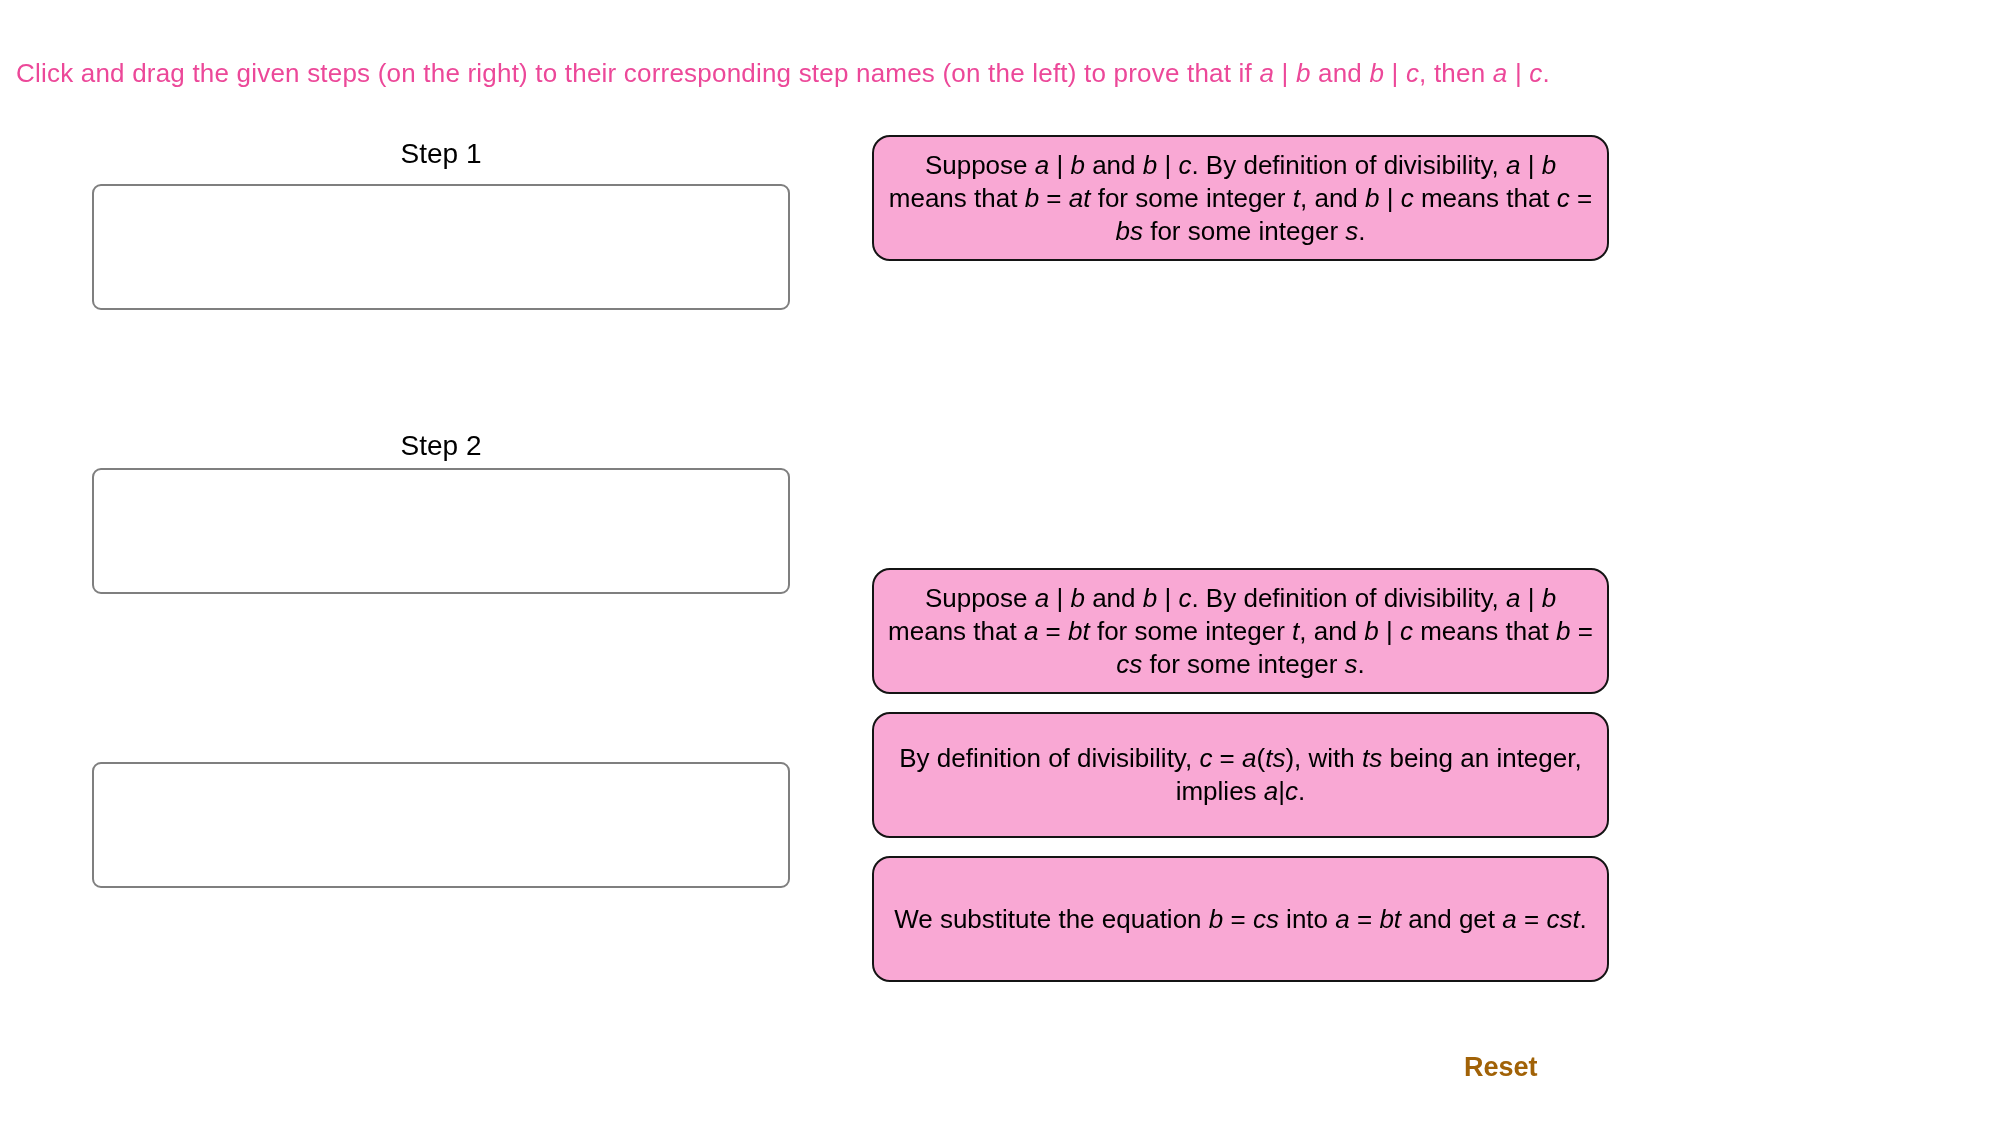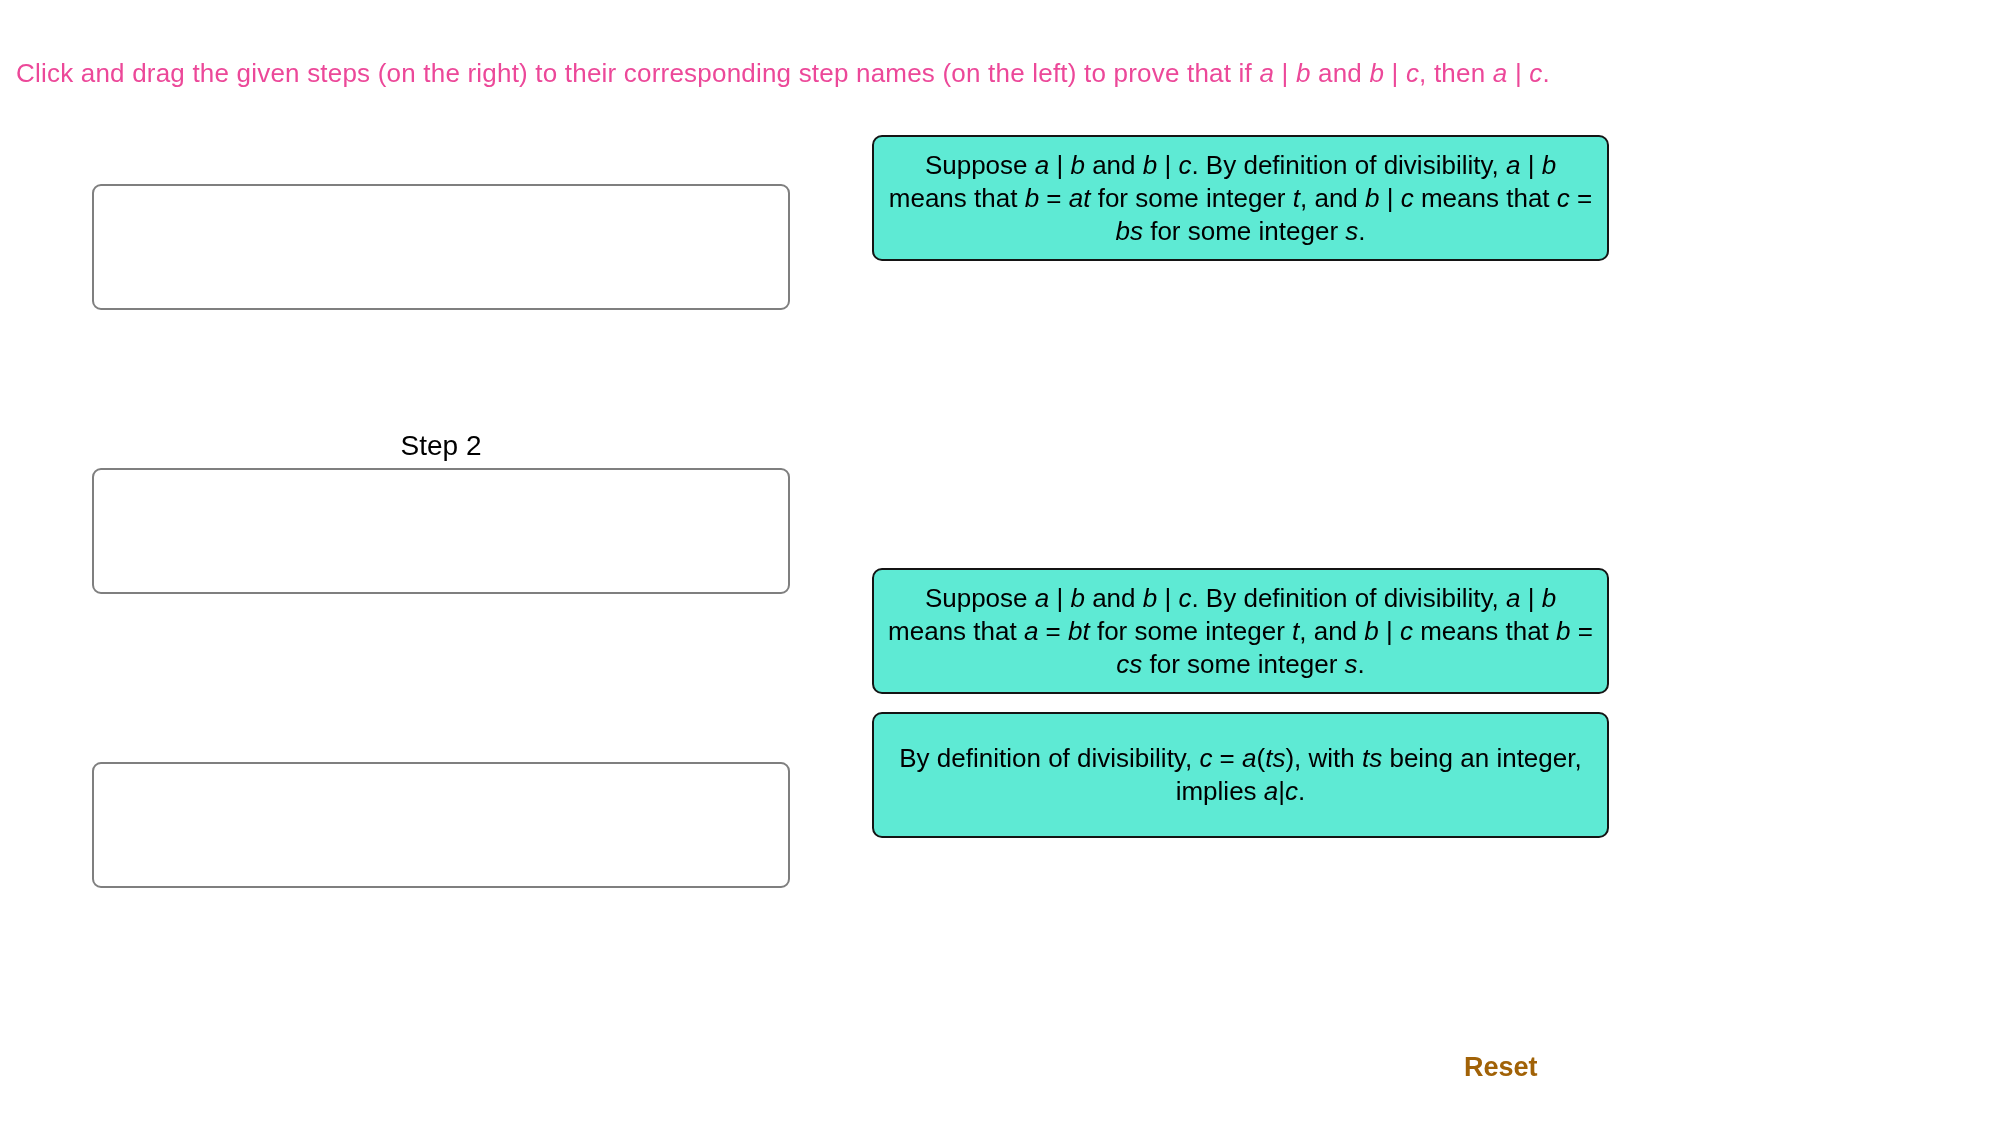--- a/index.html
+++ b/index.html
@@ -52,22 +52,22 @@
   .dropzone.d2 { top: 468px; }
   .dropzone.d3 { top: 762px; }
 
   .card {
     position: absolute;
     left: 872px;
     width: 737px;
     height: 126px;
     box-sizing: border-box;
     border: 2.5px solid var(--card-border, #141414);
-    border-radius: 10px;
-    background: #5eead4;
+    border-radius: 18px;
+    background: #f9a8d4;
     display: flex;
     align-items: center;
     justify-content: center;
     text-align: center;
     padding: 0 13px;
     font-size: 26px;
     line-height: 33px;
     cursor: grab;
   }
   .card.c1 { top: 135px; }
@@ -91,20 +91,21 @@
     cursor: pointer;
   }
 </style>
 </head>
 <body>
 
 <div class="canvas">
 
   <div class="instruction">Click and drag the given steps (on the right) to their corresponding step names (on the left) to prove that if  <i>a</i> | <i>b</i> and <i>b</i> | <i>c</i>, then <i>a</i> | <i>c</i>.</div>
 
+  <div class="step-label s1">Step 1</div>
   <div class="dropzone d1"></div>
 
   <div class="step-label s2">Step 2</div>
   <div class="dropzone d2"></div>
 
   <div class="dropzone d3"></div>
 
   <div class="card c1">
     <span>Suppose <i>a</i> | <i>b</i> and <i>b</i> | <i>c</i>. By definition of divisibility, <i>a</i> | <i>b</i> means that <i>b</i> = <i>at</i> for some integer <i>t</i>, and <i>b</i> | <i>c</i> means that <i>c</i> = <i>bs</i> for some integer <i>s</i>.</span>
   </div>
@@ -112,16 +113,19 @@
 
 
   <div class="card c4">
     <span>Suppose <i>a</i> | <i>b</i> and <i>b</i> | <i>c</i>. By definition of divisibility, <i>a</i> | <i>b</i> means that <i>a</i> = <i>bt</i> for some integer <i>t</i>, and <i>b</i> | <i>c</i> means that <i>b</i> = <i>cs</i> for some integer <i>s</i>.</span>
   </div>
 
   <div class="card c5">
     <span>By definition of divisibility, <i>c</i> = <i>a</i>(<i>ts</i>), with <i>ts</i> being an integer, implies <i>a</i>|<i>c</i>.</span>
   </div>
 
+  <div class="card c6">
+    <span>We substitute the equation <i>b</i> = <i>cs</i> into <i>a</i> = <i>bt</i> and get <i>a</i> = <i>cst</i>.</span>
+  </div>
 
   <button class="reset">Reset</button>
 
 </div>
 
 </body></html>

